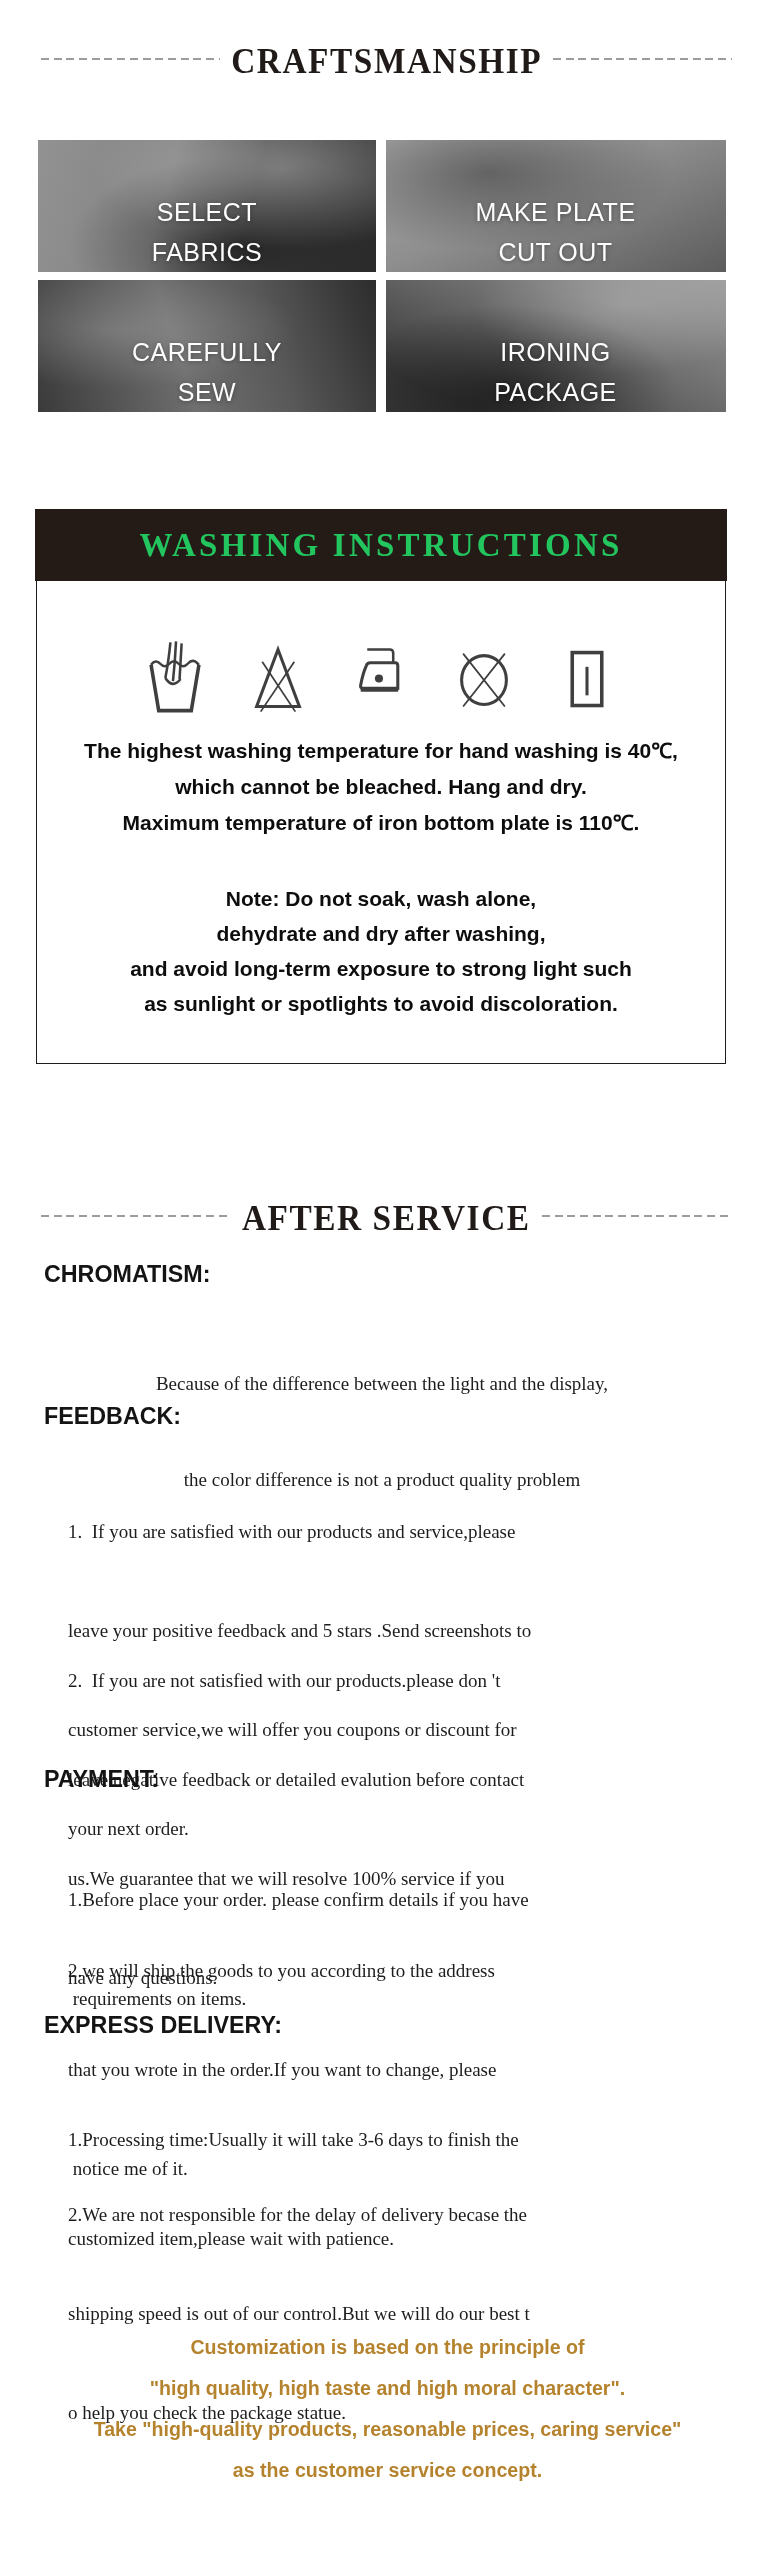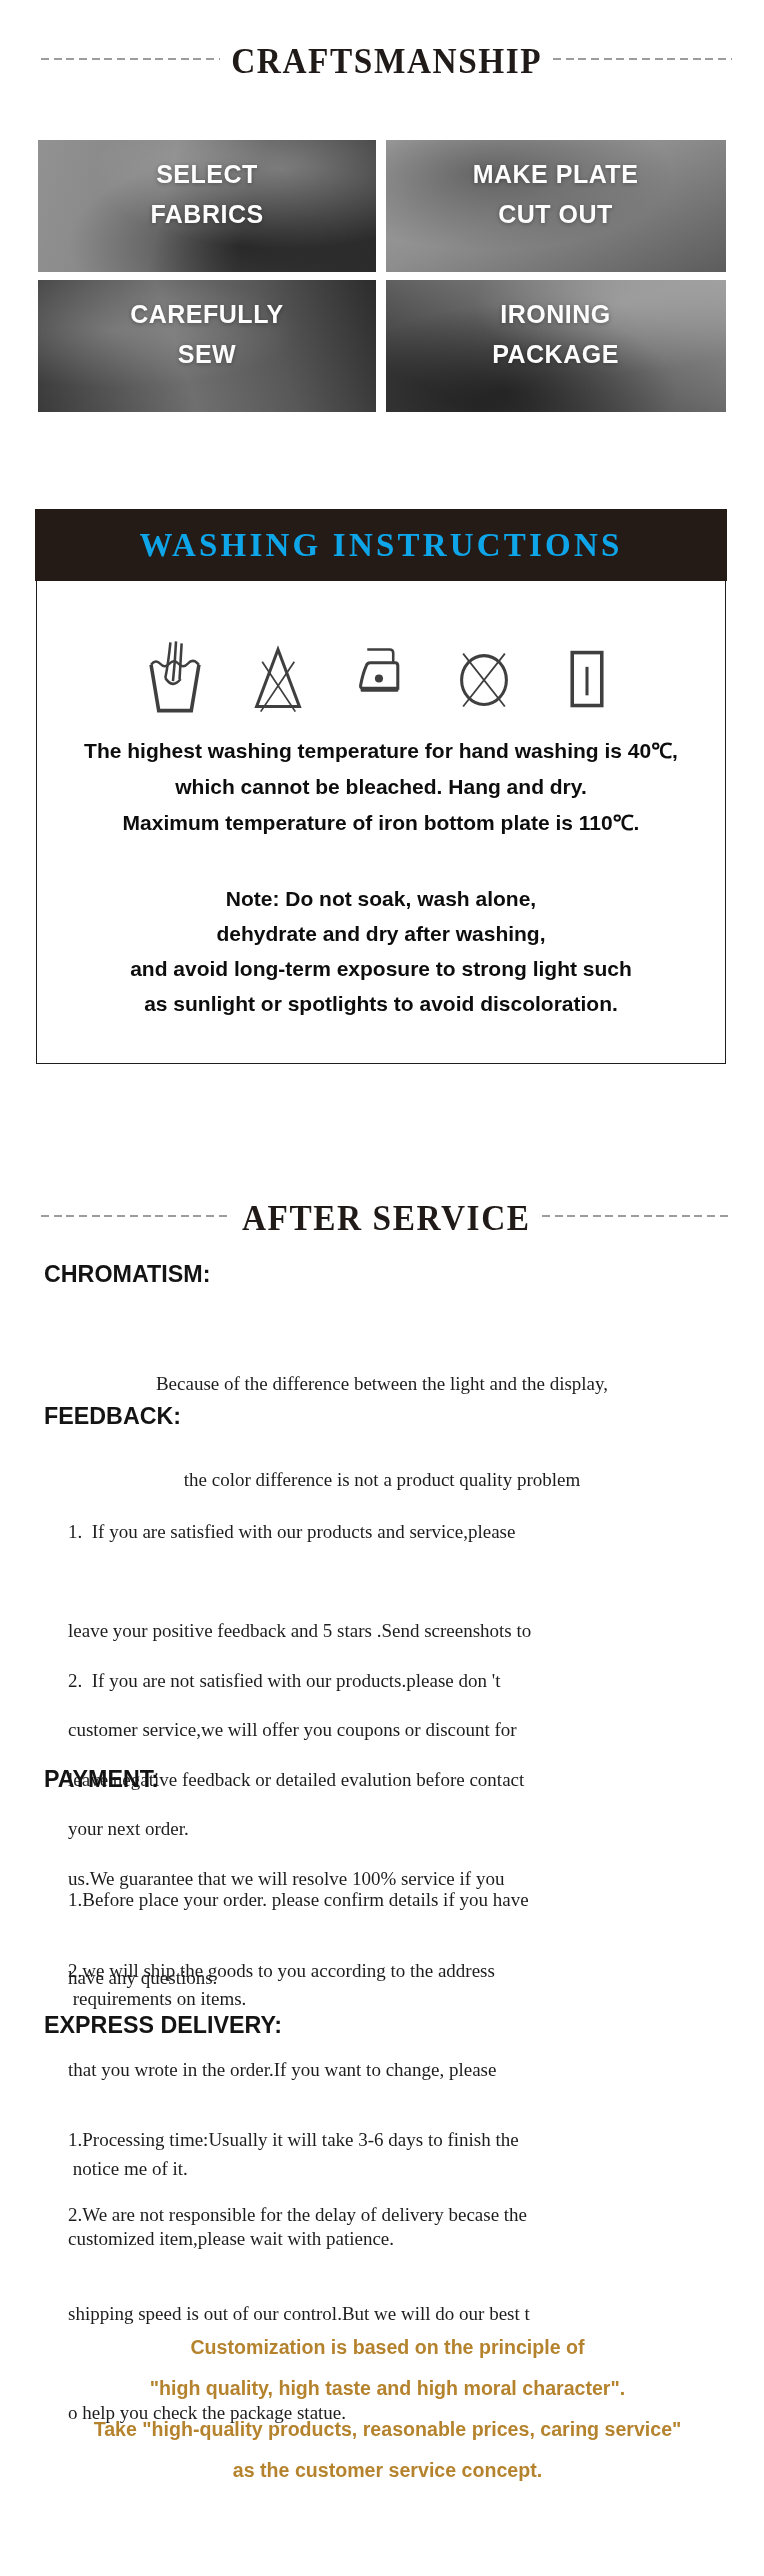--- a/index.html
+++ b/index.html
@@ -27,28 +27,28 @@
   .photo.p2{background:
       radial-gradient(ellipse at 30% 25%, rgba(0,0,0,.35), transparent 55%),
       linear-gradient(156deg,#a9a9a9 0%,#8e8e8e 45%,#707070 78%,#5c5c5c 100%);}
   .photo.p3{background:
       radial-gradient(ellipse at 22% 38%, rgba(255,255,255,.18), transparent 50%),
       linear-gradient(72deg,#3a3a3a 0%,#6f6f6f 42%,#585858 68%,#2c2c2c 100%);}
   .photo.p4{background:
       radial-gradient(ellipse at 70% 18%, rgba(255,255,255,.22), transparent 45%),
       radial-gradient(ellipse at 35% 85%, rgba(0,0,0,.5), transparent 55%),
       linear-gradient(205deg,#9b9b9b 0%,#6b6b6b 45%,#3b3b3b 85%);}
-  .card .overlay{position:absolute;inset:0;display:flex;flex-direction:column;justify-content:flex-start;
-    align-items:center;padding-top:13.7px;color:#fdfdfd;font-weight:bold;font-size:25px;line-height:40px;
+  .card .overlay{position:absolute;inset:0;display:flex;flex-direction:column;justify-content:flex-end;
+    align-items:center;padding-top:13.7px;color:#fdfdfd;font-weight:normal;font-size:25px;line-height:40px;
     letter-spacing:0.5px;text-shadow:0 1.1px 4.2px rgba(0,0,0,.35);}
   
   .wash-box{position:absolute;left:36px;top:510px;width:690px;height:554px;
     border:1.6px solid #1d1d1d;box-sizing:border-box;background:#fff;}
   .wash-header{position:absolute;left:-1.6px;right:-1.6px;top:-1.6px;height:72px;background:#241b17;
-    color:#0ea5e9;display:flex;align-items:center;justify-content:center;
+    color:#22c55e;display:flex;align-items:center;justify-content:center;
     font-family:"Liberation Serif", serif;font-weight:bold;font-size:33px;letter-spacing:3.2px;
     white-space:nowrap;}
   .wash-icons{position:absolute;top:126px;left:0;right:0;display:flex;justify-content:center;gap:47px;}
   .wash-icons svg{display:block;}
   .wash-intro{position:absolute;top:222px;left:0;right:0;text-align:center;
     font-weight:bold;font-size:21px;line-height:36px;color:#0d0d0d;}
   .wash-note{position:absolute;top:370px;left:0;right:0;text-align:center;
     font-weight:bold;font-size:21px;line-height:35px;color:#0d0d0d;}
   
   .sec-heading{position:absolute;left:44px;font-weight:bold;font-size:24px;color:#141414;

